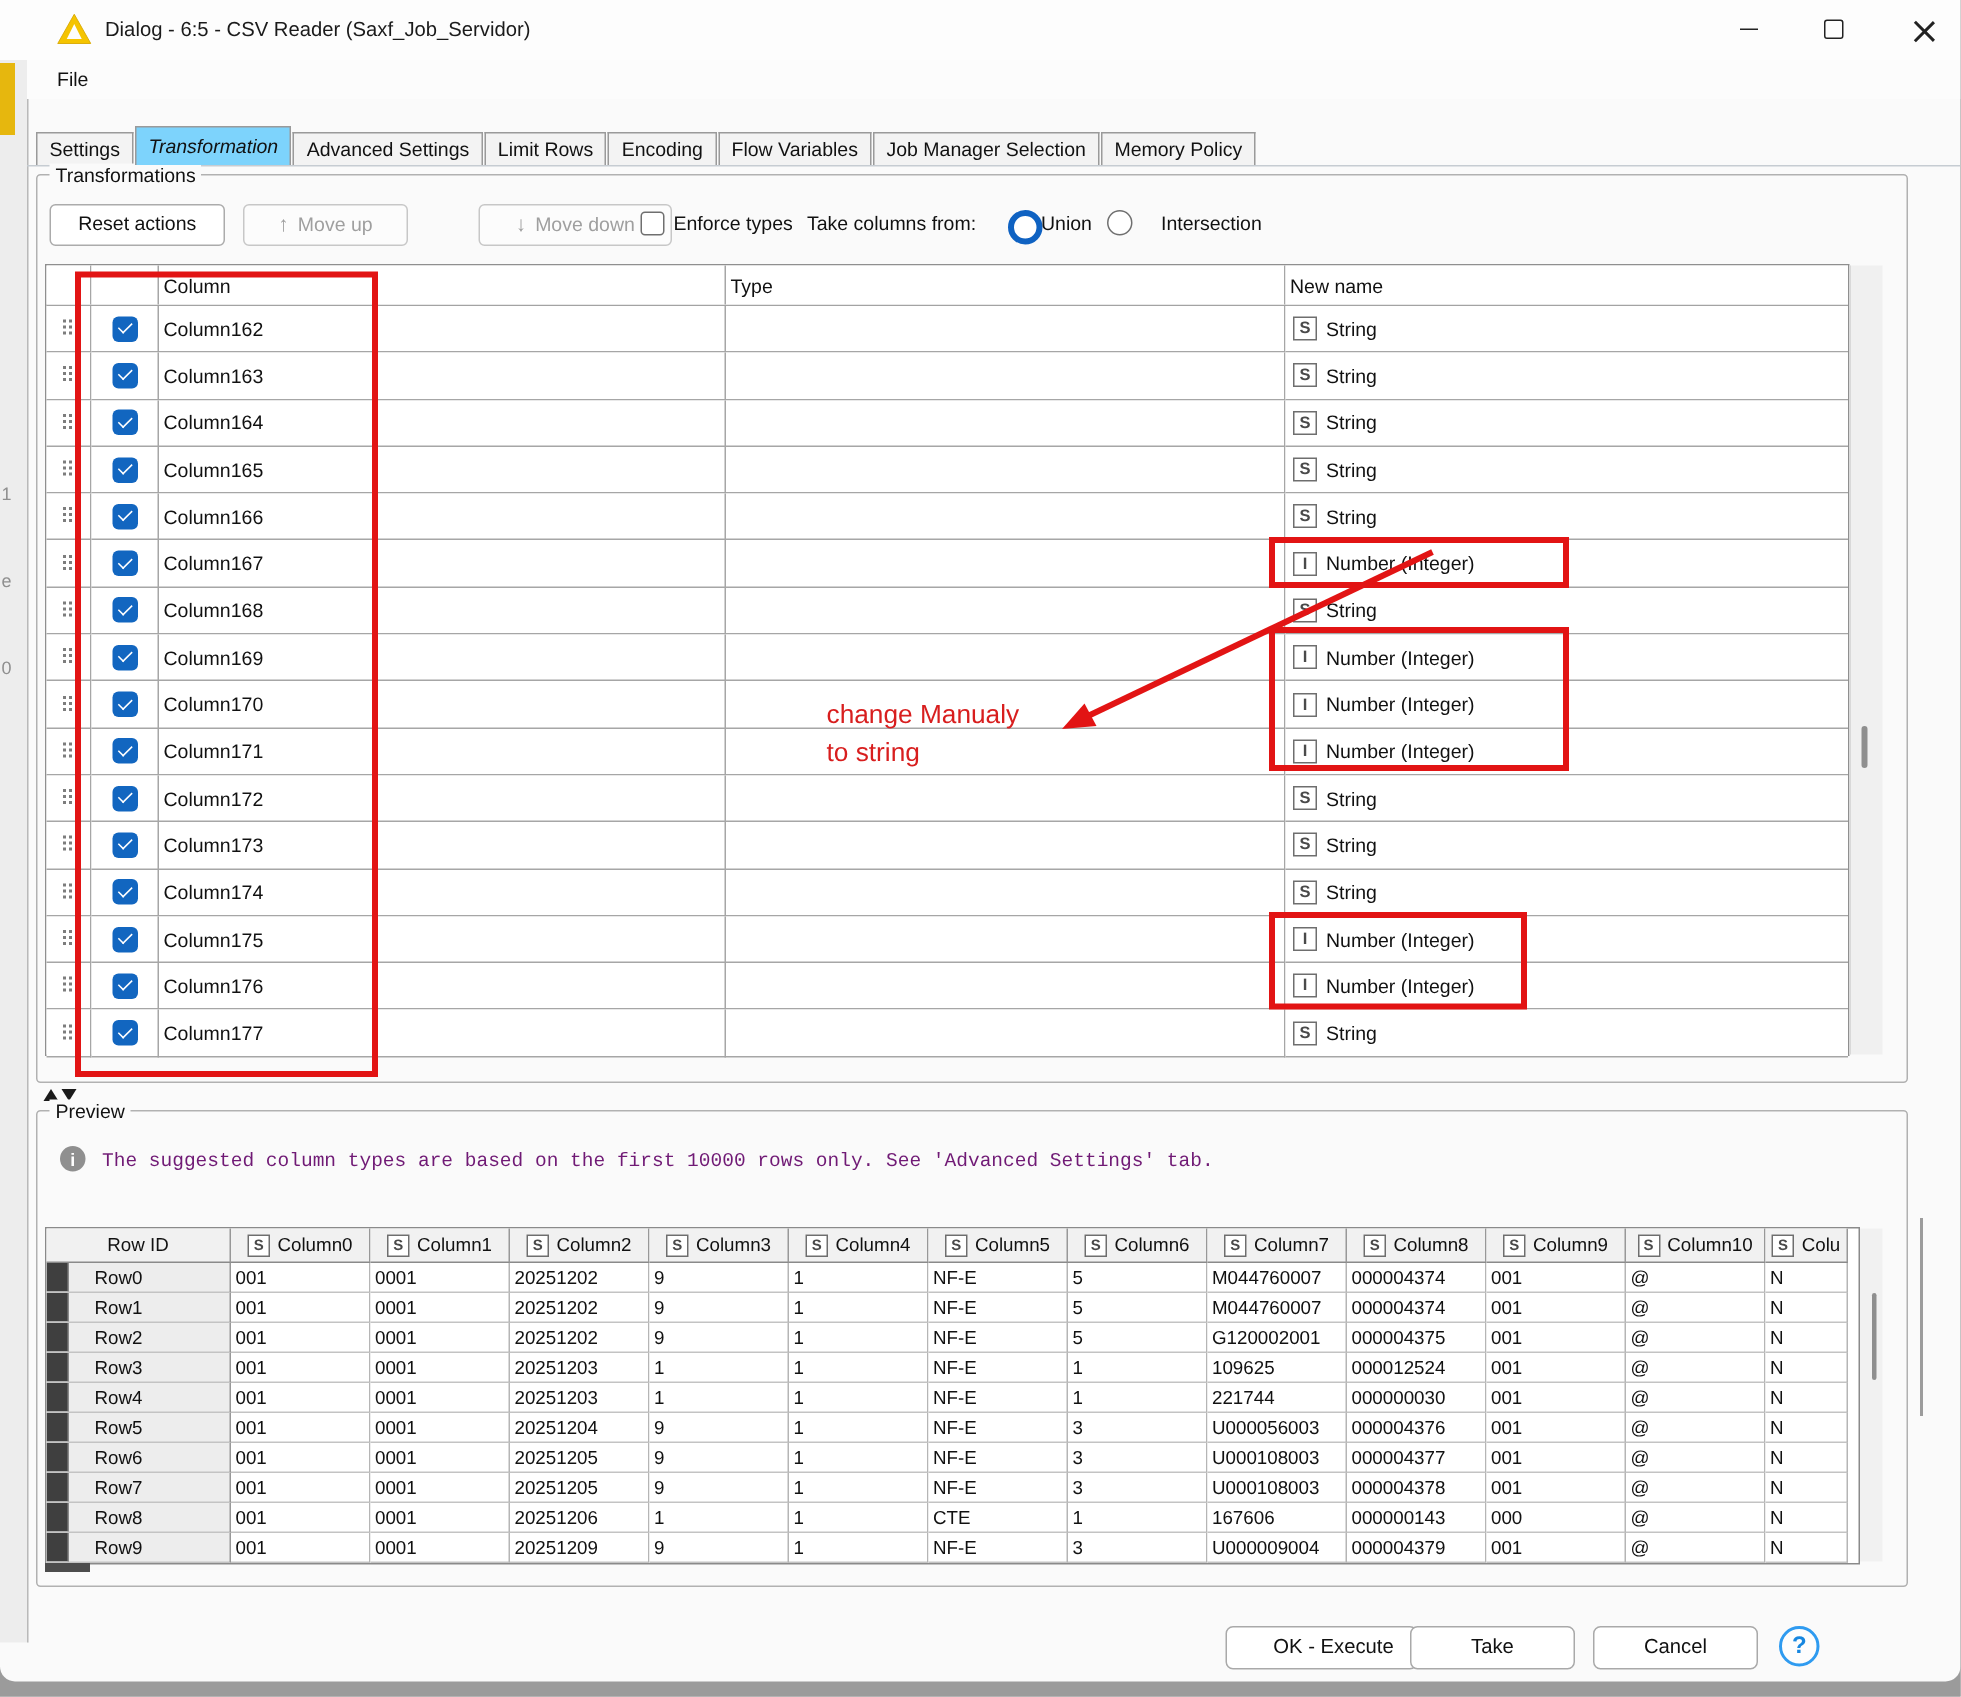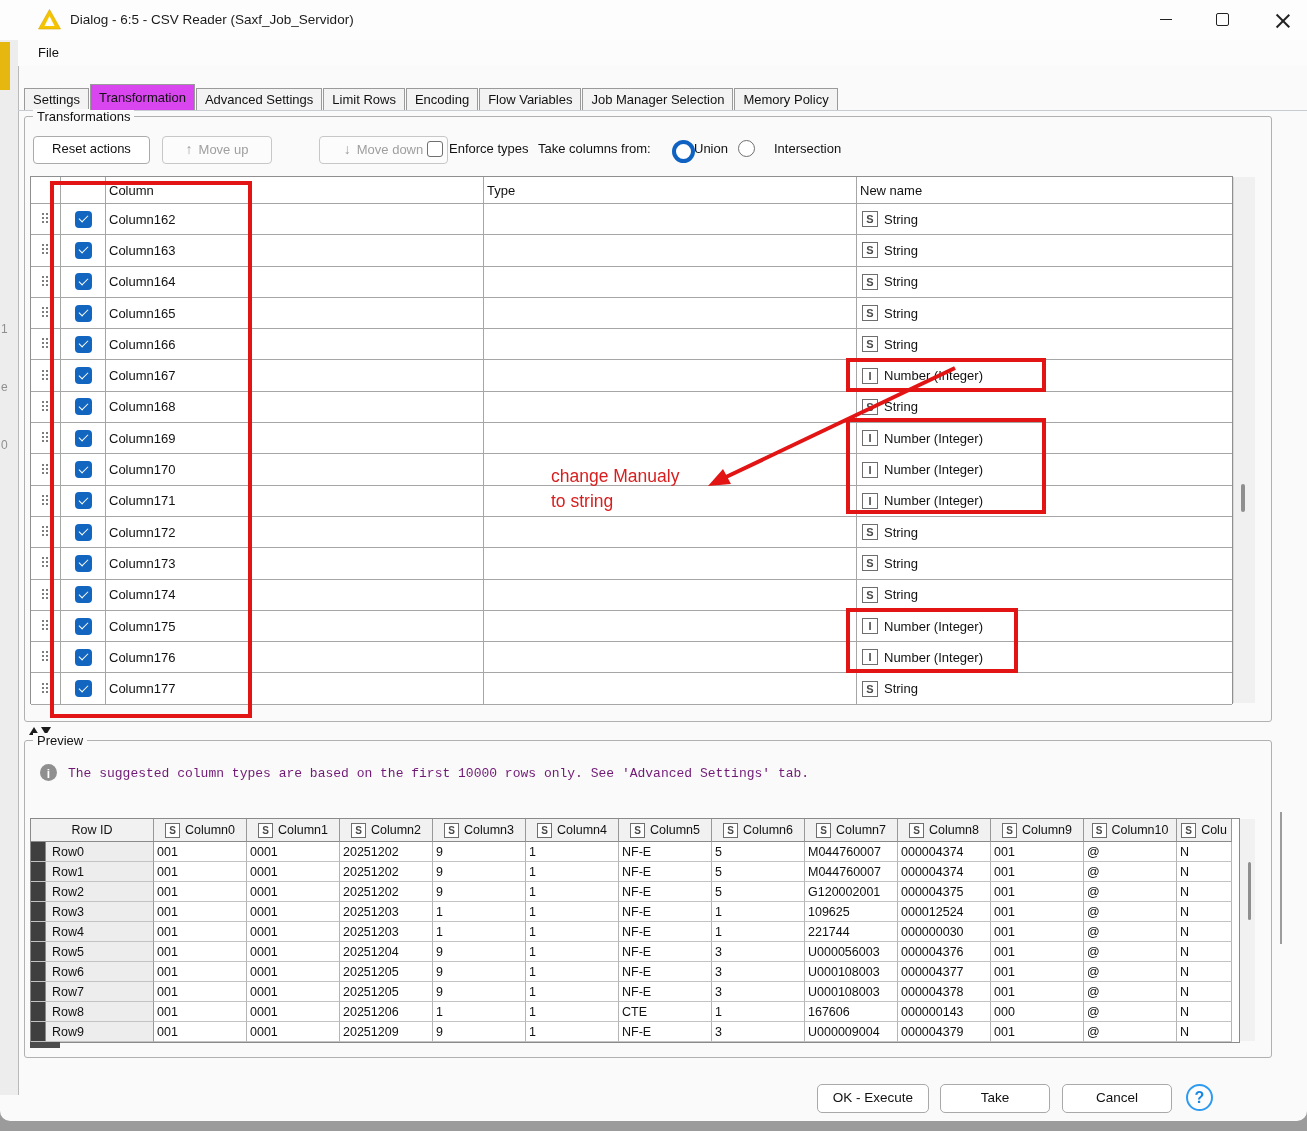--- a/index.html
+++ b/index.html
@@ -18,21 +18,21 @@
   .close-glyph::after{transform:rotate(-45deg);}
   
   .gutter{left:0;top:40px;width:18px;height:1055px;background:#ededed;border-right:1px solid #b9b9b9;overflow:hidden;}
   .gutter-frag{position:absolute;left:1px;width:9px;font-size:12px;color:#8f8f8f;overflow:hidden;}
   .yellow-frag{left:0;top:42px;width:10px;height:48px;background:#e6b70e;}
   
   .menubar{left:18px;top:40px;width:1289px;height:26px;background:#fcfcfc;}
   .menu-item{left:17px;top:4px;font-size:13px;color:#111;padding:1px 3px;}
   .tabbar{left:18px;top:82px;width:1289px;height:28px;border-bottom:1.5px solid #c6ccd2;}
   .tab{position:relative;display:inline-block;margin-top:6px;height:21px;line-height:21px;padding:0 8px;font-size:13px;color:#111;background:#f3f3f3;border:1px solid #9a9a9a;border-bottom:none;margin-right:1px;vertical-align:bottom;}
-  .tab.active{margin-top:2px;height:25px;line-height:25px;background:#d946ef;z-index:2;}
+  .tab.active{margin-top:2px;height:25px;line-height:25px;background:#7dd3fc;z-index:2;font-style:italic;}
   .tabbar-pad{display:inline-block;width:6px;}
   
   .groupbox{border:1px solid #b1b1b1;border-radius:3px;background:#fafafa;}
   .group-label{position:absolute;top:-8px;left:8px;background:#fafafa;padding:0 4px;font-size:13px;color:#111;}
   .g-trans{left:24px;top:116px;width:1246px;height:604px;}
   .g-preview{left:24px;top:740px;width:1246px;height:316px;}
   
   .btn{border:1px solid #ababab;background:#fff;border-radius:4px;font-size:13px;color:#111;text-align:center;}
   .btn.disabled{color:#9f9f9f;background:#fcfcfc;border-color:#c7c7c7;}
   .b-reset{left:33px;top:136px;width:115px;height:26px;line-height:24px;}
@@ -86,32 +86,32 @@
   .info-text{left:68px;top:766px;font-size:13px;color:#701a75;white-space:nowrap;font-family:Liberation Mono, monospace;}
   .ptable{left:30px;top:818px;width:1210px;border:1px solid #8a8a8a;background:#fff;box-sizing:border-box;
     display:grid;grid-template-columns:123px 93px 93px 93px 93px 93px 93px 93px 93px 93px 93px 93px 55px;
     grid-auto-rows:20px;grid-template-rows:23px;}
   .pcell{border-right:1px solid #b5b5b5;border-bottom:1px solid #c3c3c3;overflow:hidden;box-sizing:border-box;background:#fff;font-size:12.5px;color:#111;display:flex;align-items:center;}
   .phead{background:#f1f1f1;border-right:1px solid #989898;border-bottom:1px solid #8a8a8a;justify-content:center;gap:5px;}
   .phname{font-size:12.5px;color:#111;white-space:nowrap;}
   .ticon.small{width:13px;height:13px;line-height:13px;font-size:10px;margin-right:0;}
   .prowhead{background:#ededed;border-right:1px solid #989898;padding:0;}
   .prowhead .dark{width:14px;height:100%;background:#3f3f3f;border-right:1px solid #8a8a8a;flex:0 0 auto;}
-  .prowhead .rid{padding-left:6px;white-space:nowrap;}
+  .prowhead .rid{padding-left:17px;white-space:nowrap;}
   .pdata{padding-left:3px;white-space:nowrap;}
   
   .red-box{border:4px solid #e21414;box-sizing:border-box;pointer-events:none;}
   .rb-main{left:50px;top:181px;width:202px;height:537px;}
   .rb-1{left:846px;top:358px;width:200px;height:34px;}
   .rb-2{left:846px;top:418px;width:200px;height:96px;}
   .rb-3{left:846px;top:608px;width:172px;height:65px;}
   .note{left:551px;top:464px;font-size:17.5px;color:#d81e1e;line-height:25px;white-space:nowrap;}
   
   .f-btn{position:absolute;border:1px solid #a9a9a9;background:#fff;border-radius:5px;font-size:13.5px;color:#111;text-align:center;height:27px;line-height:26px;top:1084px;}
-  .f-ok{left:817px;width:110px;}
+  .f-ok{left:817px;width:110px;padding-left:16px;}
   .f-apply{left:940px;width:108px;}
   .f-cancel{left:1062px;width:108px;}
   .f-help{left:1186px;top:1084px;width:27px;height:27px;border-radius:50%;border:2px solid #2f9bf0;color:#1787e0;background:#fdfdfd;text-align:center;box-sizing:border-box;}
   .f-help::after{content:"?";font-size:16px;font-weight:bold;line-height:23px;}
 </style>
 </head>
 <body>
 
 <div class="screen">
 

